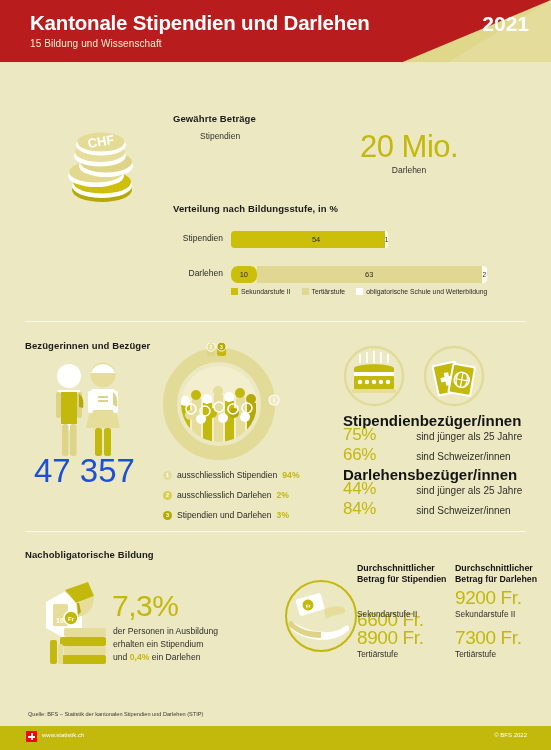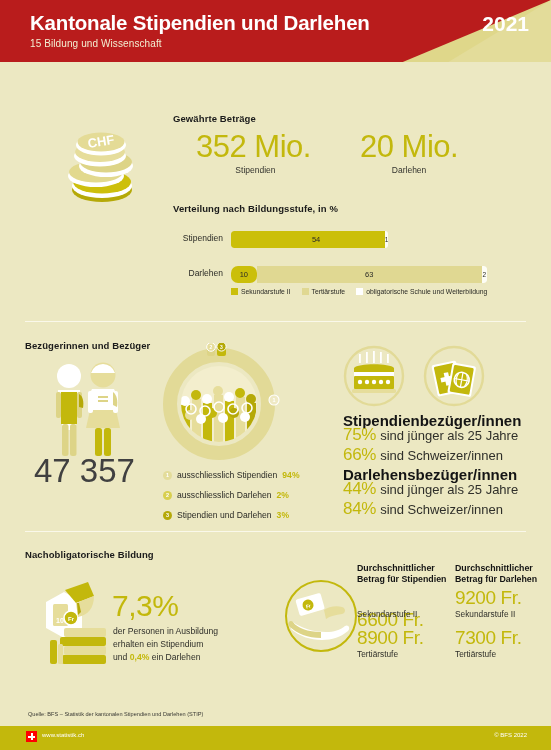--- a/index.html
+++ b/index.html
@@ -55,34 +55,34 @@
 
   .legend{position:absolute;display:flex;align-items:center;gap:4px;font-size:6.8px;color:#2b2b26;}
   .legend .it{display:flex;align-items:center;gap:3px;margin-right:7px;}
   .sw{width:7px;height:7px;display:inline-block;}
   .sw.a{background:#cbbf0a;}
   .sw.b{background:#e0d892;}
   .sw.c{background:#ffffff;}
 
   
   .s2-title{left:25px;top:340px;}
-  .cnt-num{position:absolute;left:34px;top:452px;font-size:33px;color:#404040;letter-spacing:0px;}
+  .cnt-num{position:absolute;left:34px;top:452px;font-size:33px;color:#1d4ed8;letter-spacing:0px;}
 
   .lg2{position:absolute;left:163px;font-size:8.6px;color:#2b2b26;display:flex;align-items:center;gap:5px;}
   .dot{width:9px;height:9px;border-radius:50%;display:inline-flex;align-items:center;justify-content:center;
        font-size:5.5px;color:#fff;font-weight:bold;flex:none;}
   .dot.d1{background:#e3dc9a;color:#fff;}
   .dot.d2{background:#d8cf4e;}
   .dot.d3{background:#b5a908;}
   .pc{color:#c3b80c;font-weight:bold;}
 
   .r-head{position:absolute;font-size:15px;font-weight:bold;color:#141414;}
-  .r-line{position:absolute;display:flex;align-items:baseline;gap:4px;}
+  .r-line{position:absolute;display:flex;align-items:baseline;gap:20px;}
   .r-line .v{font-size:17px;color:#c3b80c;letter-spacing:-0.3px;}
-  .r-line .t{font-size:13px;color:#2f2f2a;}
+  .r-line .t{font-size:10px;color:#2f2f2a;margin-left:20px;}
 
   
   .s3-title{left:25px;top:549px;}
   .pct73{position:absolute;left:112px;top:589px;font-size:30px;color:#c3b80c;letter-spacing:-0.5px;}
   .p73txt{position:absolute;left:113px;top:625px;font-size:8.6px;color:#2f2f2a;line-height:13px;}
 
   .avg-head{position:absolute;font-size:8.8px;font-weight:bold;color:#141414;line-height:11px;}
   .avg-v{position:absolute;font-size:19px;color:#c3b80c;letter-spacing:-0.4px;}
   .avg-l{position:absolute;font-size:8.3px;color:#2f2f2a;}
 
@@ -123,21 +123,20 @@
       <ellipse cx="44" cy="36" rx="25" ry="10" fill="#e6dd9b"></ellipse>
       <ellipse cx="45" cy="29" rx="25" ry="10.5" fill="#fff"></ellipse>
       <ellipse cx="45" cy="26" rx="23.5" ry="9.5" fill="#e4db96"></ellipse>
       <text x="45" y="30" font-family="Liberation Sans, sans-serif" font-size="13" font-weight="bold" fill="#ffffff" text-anchor="middle" transform="rotate(-9 45 26)">CHF</text>
     </g>
   </svg>
 
   <div class="sec-title s1-title">Gewährte Beträge</div>
 
   <div class="amt-wrap amt1">
-    <div class="amt-val">352 Mio.</div>
     <div class="amt-lbl">Stipendien</div>
   </div>
   <div class="amt-wrap amt2">
     <div class="amt-val">20 Mio.</div>
     <div class="amt-lbl">Darlehen</div>
   </div>
 
   <div class="sec-title s1b-title">Verteilung nach Bildungsstufe, in %</div>
 
   <div class="barrow" style="left:231px;top:231px;">

